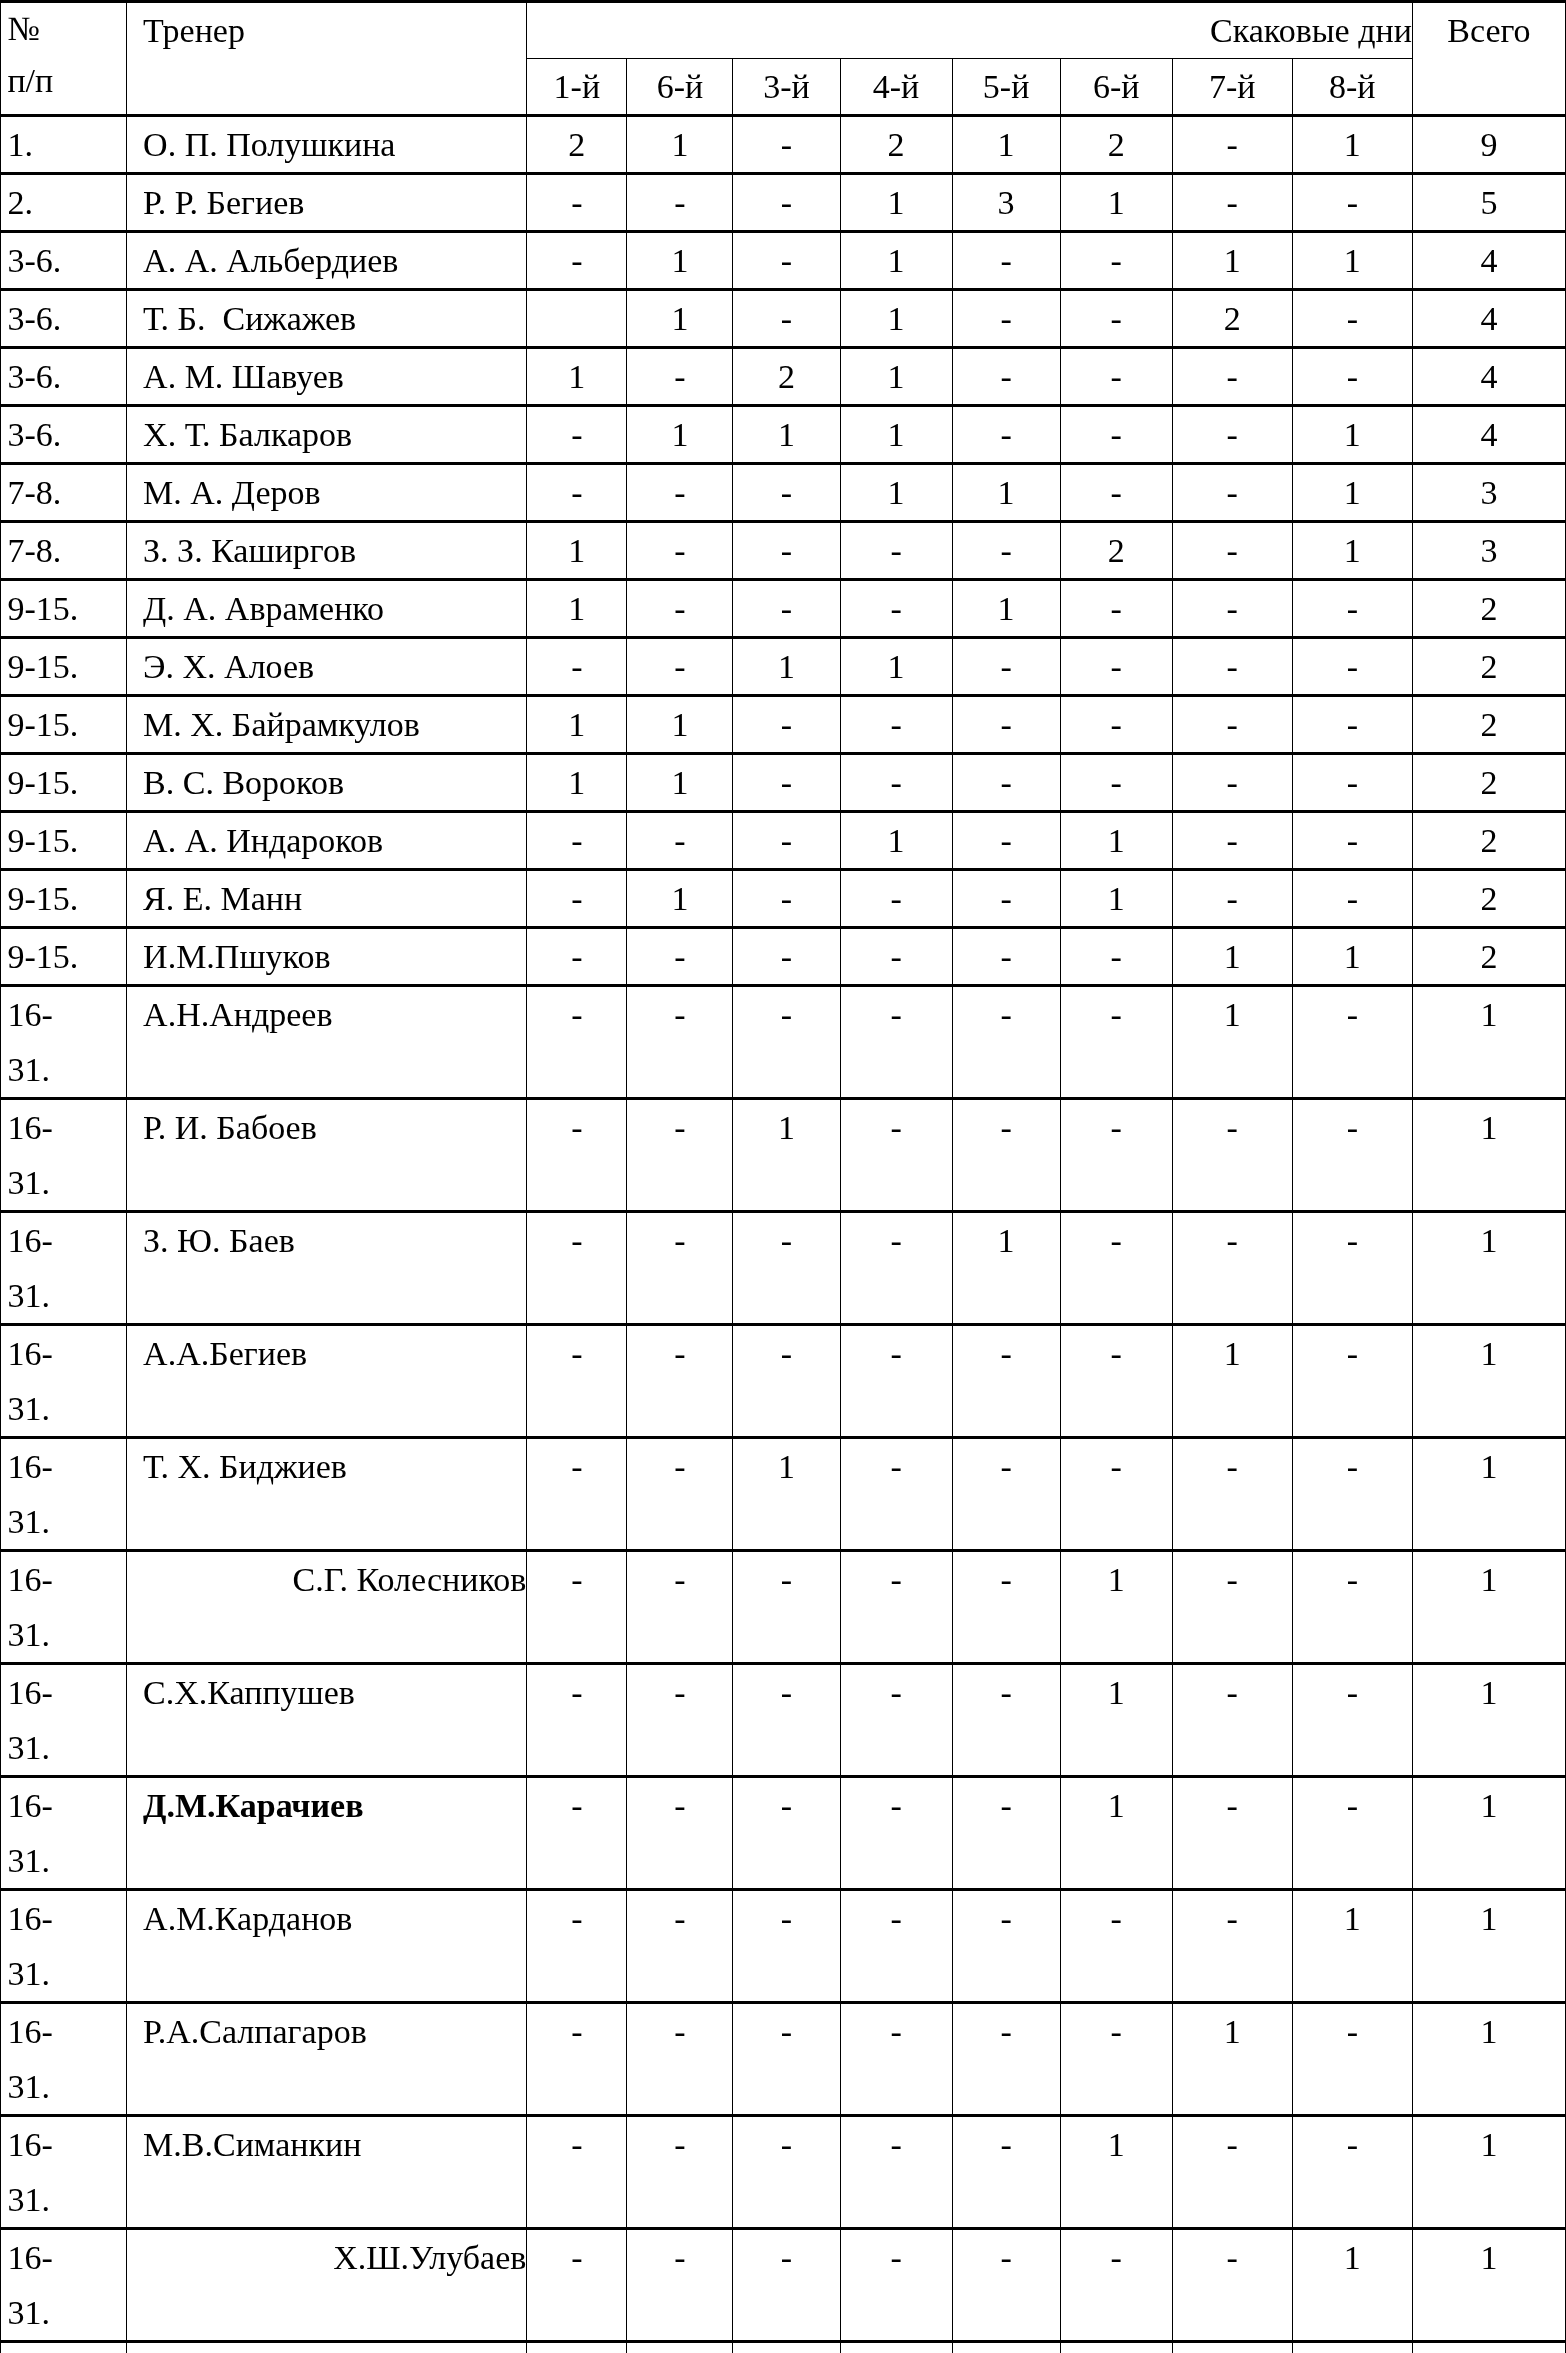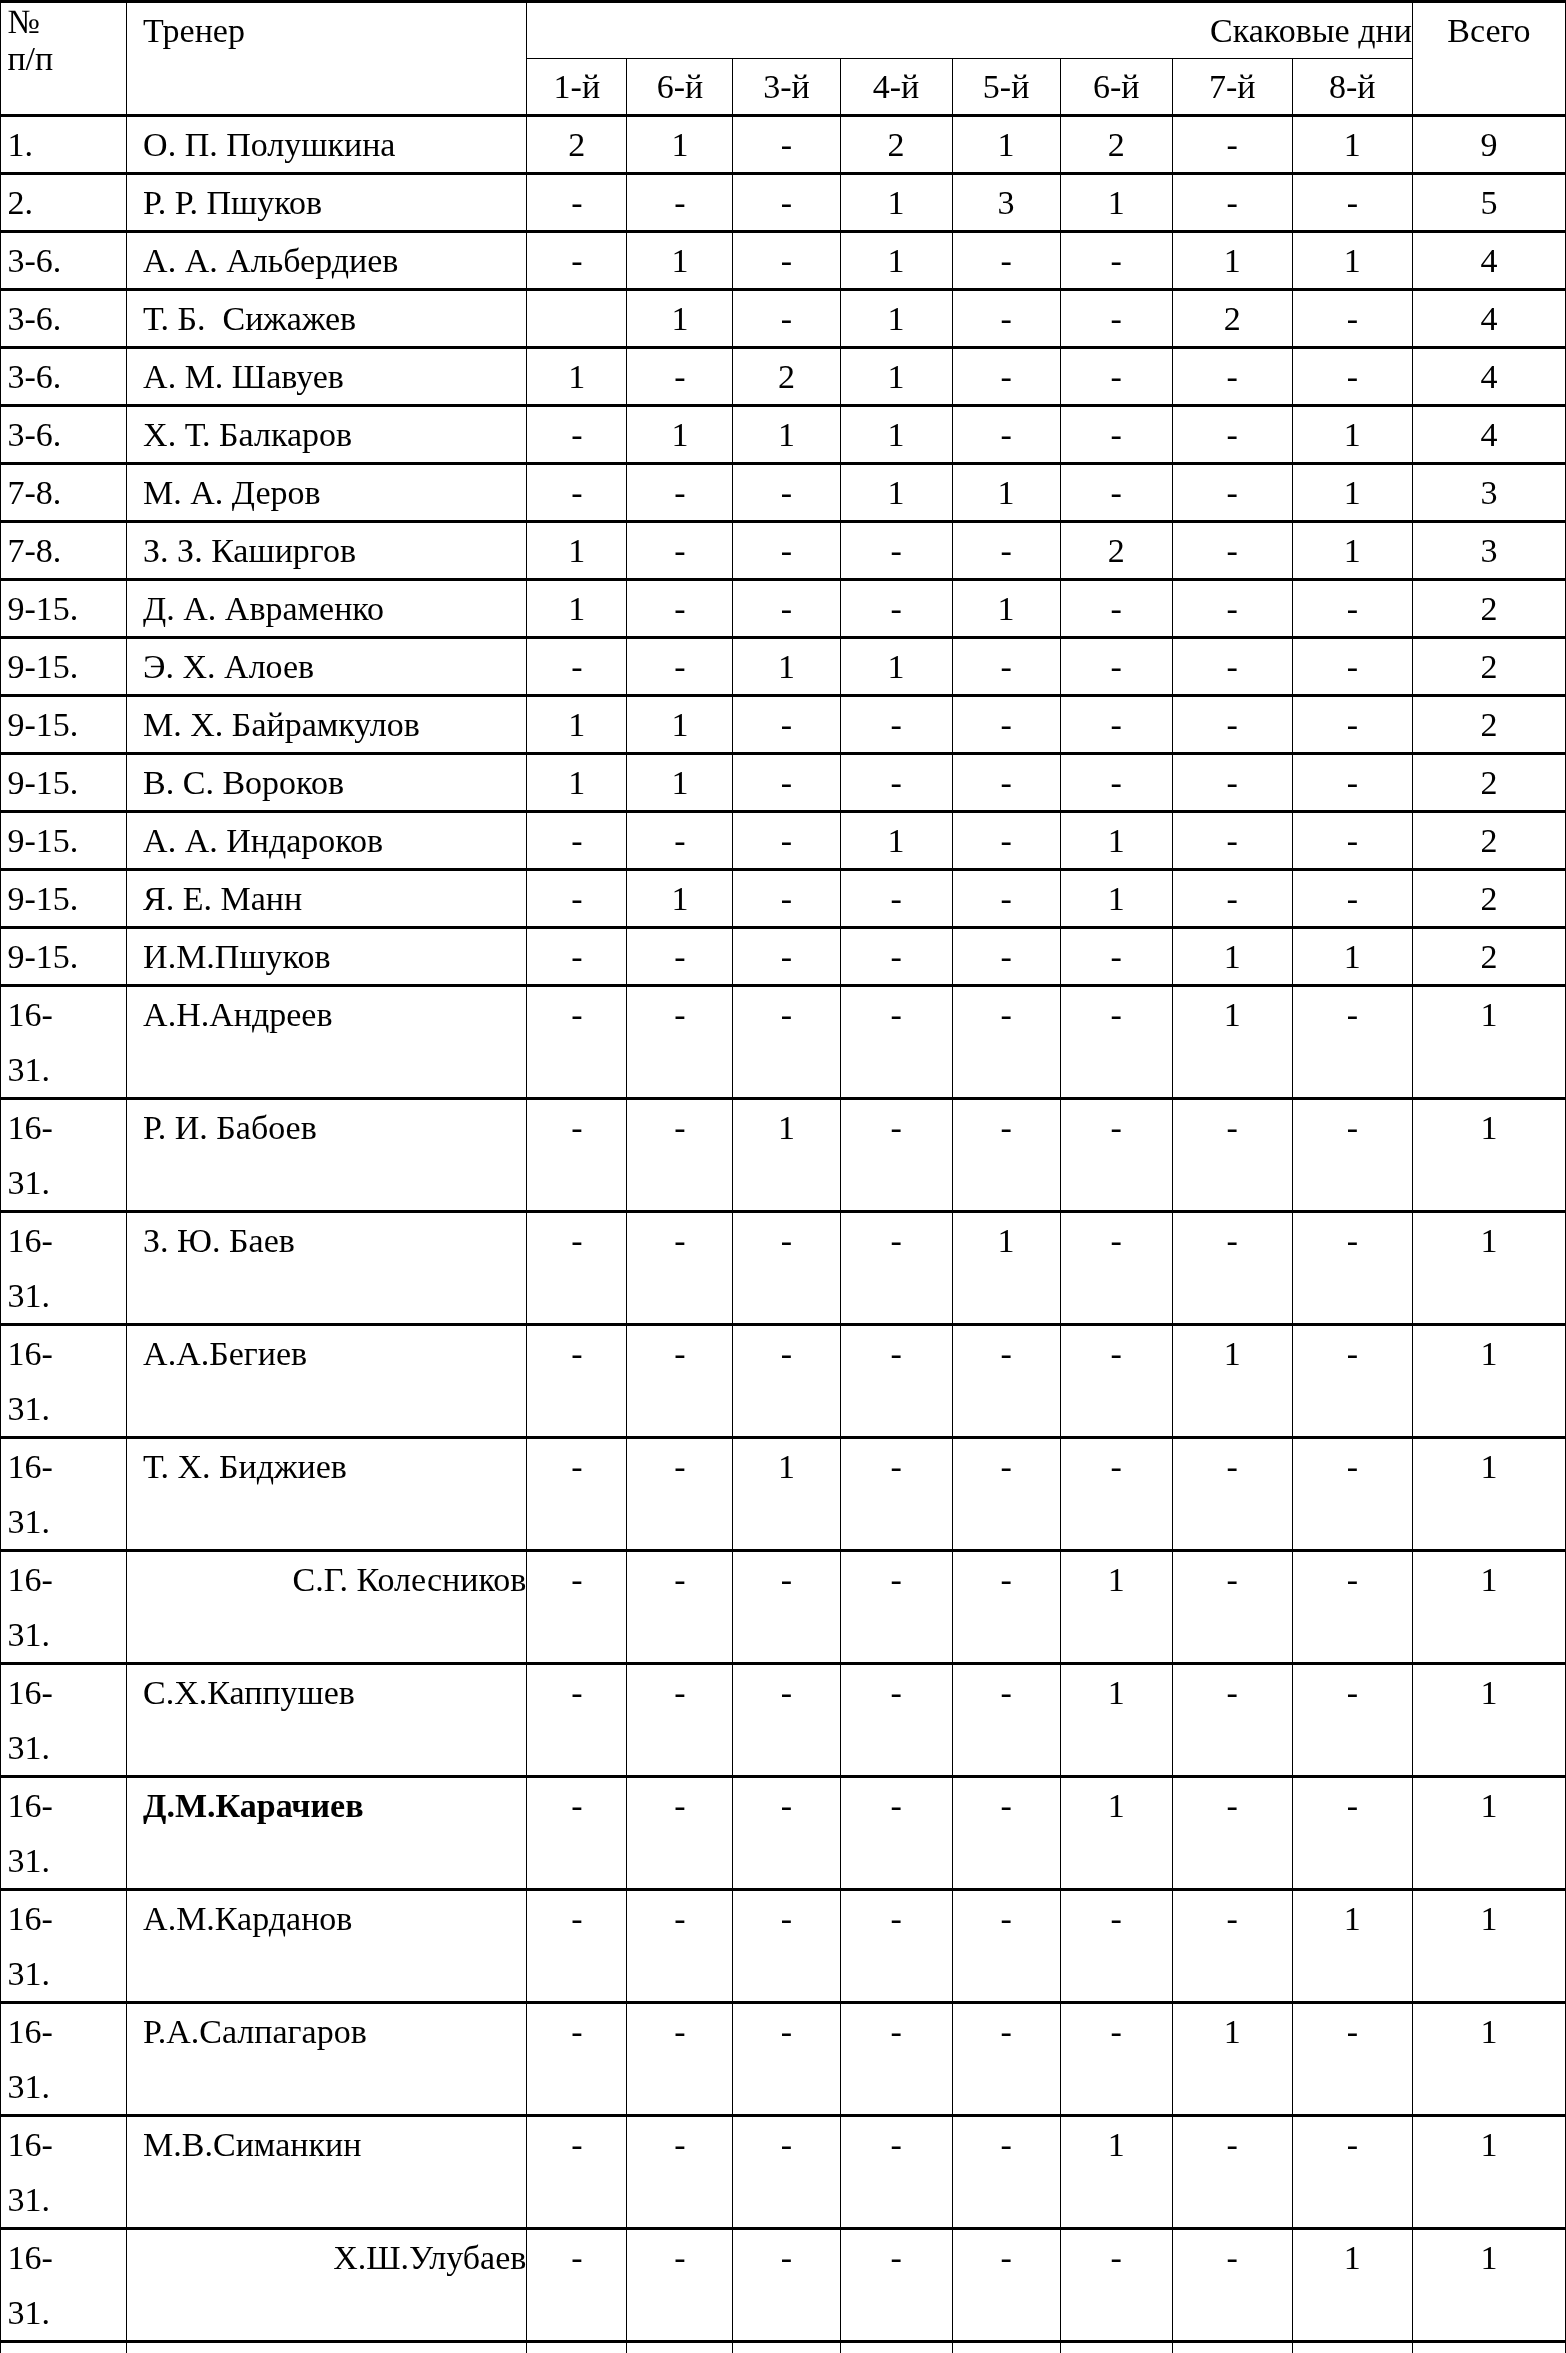--- a/index.html
+++ b/index.html
@@ -46,21 +46,21 @@
       <col style="width:107px">
       <col style="width:112px">
     <col style="width:108px">
       <col style="width:112px">
       <col style="width:120px">
       <col style="width:120px">
     <col style="width:153px">
   </colgroup>
   <thead>
     <tr class="h1">
-      <th class="c-num" rowspan="2" style="vertical-align:top; line-height:37px;">
+      <th class="c-num" rowspan="2" style="vertical-align:top; line-height:52px;">
           <span class="num-text" style="width:56px;">№ п/п</span>
         </th>
       <th class="c-name" rowspan="2">Тренер</th>
       <th class="group" colspan="8">Скаковые дни</th>
       <th class="c-total" rowspan="2">Всего</th>
     </tr>
     <tr class="h2">
       <th class="c-day">1-й</th>
       <th class="c-day">6-й</th>
       <th class="c-day">3-й</th>
@@ -84,21 +84,21 @@
         <td class="c-day">1</td>
         <td class="c-day">2</td>
         <td class="c-day">-</td>
         <td class="c-day">1</td>
         <td class="c-total">9</td>
       </tr>
       <tr class="body-row single">
         <td class="c-num">
           <span class="num-text" style="width: 112px;">2.</span>
         </td>
-        <td class="c-name" style="white-space: pre;">Р. Р. Пшуков</td>
+        <td class="c-name" style="white-space: pre;">Р. Р. Бегиев</td>
         <td class="c-day">-</td>
         <td class="c-day">-</td>
         <td class="c-day">-</td>
         <td class="c-day">1</td>
         <td class="c-day">3</td>
         <td class="c-day">1</td>
         <td class="c-day">-</td>
         <td class="c-day">-</td>
         <td class="c-total">5</td>
       </tr>

